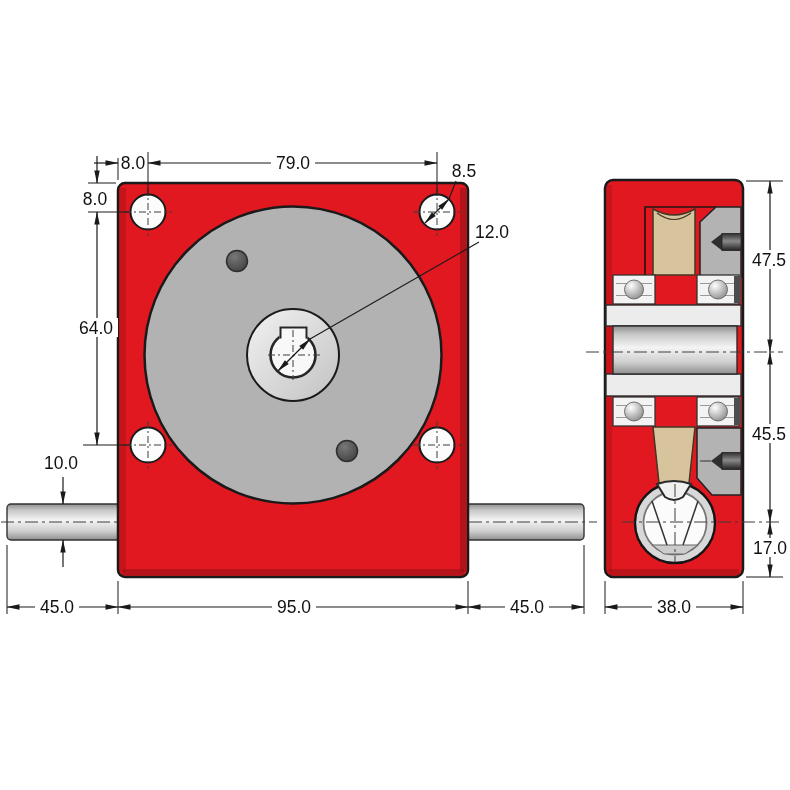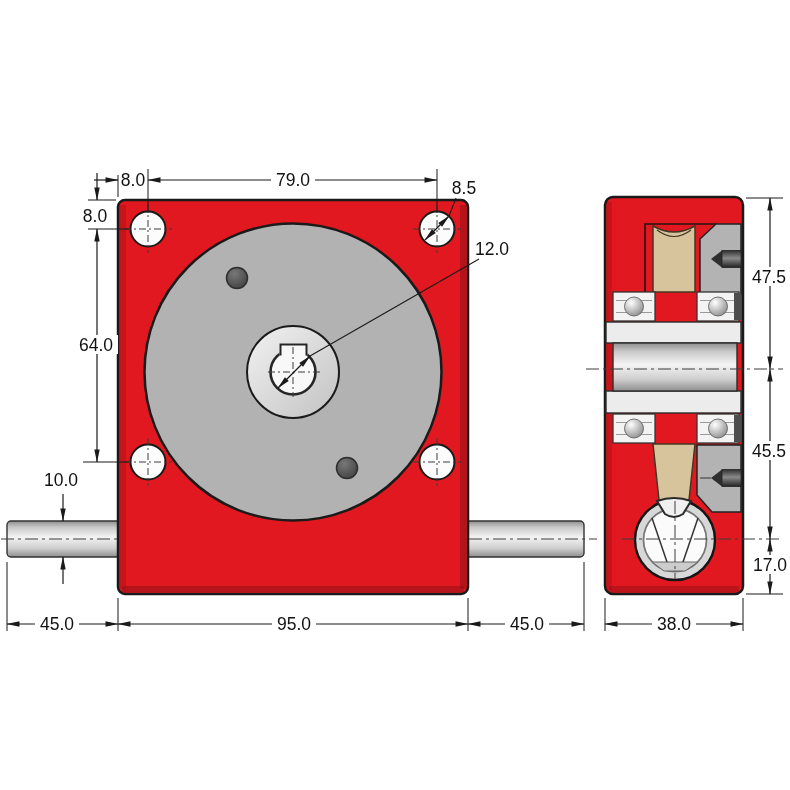--- a/index.html
+++ b/index.html
@@ -1,17 +1,17 @@
 <!DOCTYPE html>
 <html><head>
 <meta charset="utf-8">
 <style>
   html,body{margin:0;padding:0;background:#ffffff;}
   .stage{position:relative;width:790px;height:666px;background:#fff;overflow:hidden;
-         font-family:"Liberation Sans",sans-serif;margin-top:17px;}
+         font-family:"Liberation Sans",sans-serif;}
   svg{position:absolute;left:0;top:0;}
   .oline{stroke:#1a1a1a;}
   .dim{stroke:#1a1a1a;stroke-width:1.2;fill:none;}
   .ext{stroke:#1a1a1a;stroke-width:1;fill:none;}
   .ldr{stroke:#1a1a1a;stroke-width:1.1;fill:none;}
   .cl{stroke:#3c3c3c;stroke-width:1;stroke-dasharray:13 4 3 4;fill:none;}
   .chx{stroke:#3c3c3c;stroke-width:1;stroke-dasharray:7 3 2 3;fill:none;}
   .dt{font:17.5px "Liberation Sans",sans-serif;fill:#111;text-anchor:middle;}
   .wbg{fill:#ffffff;}
 </style>

